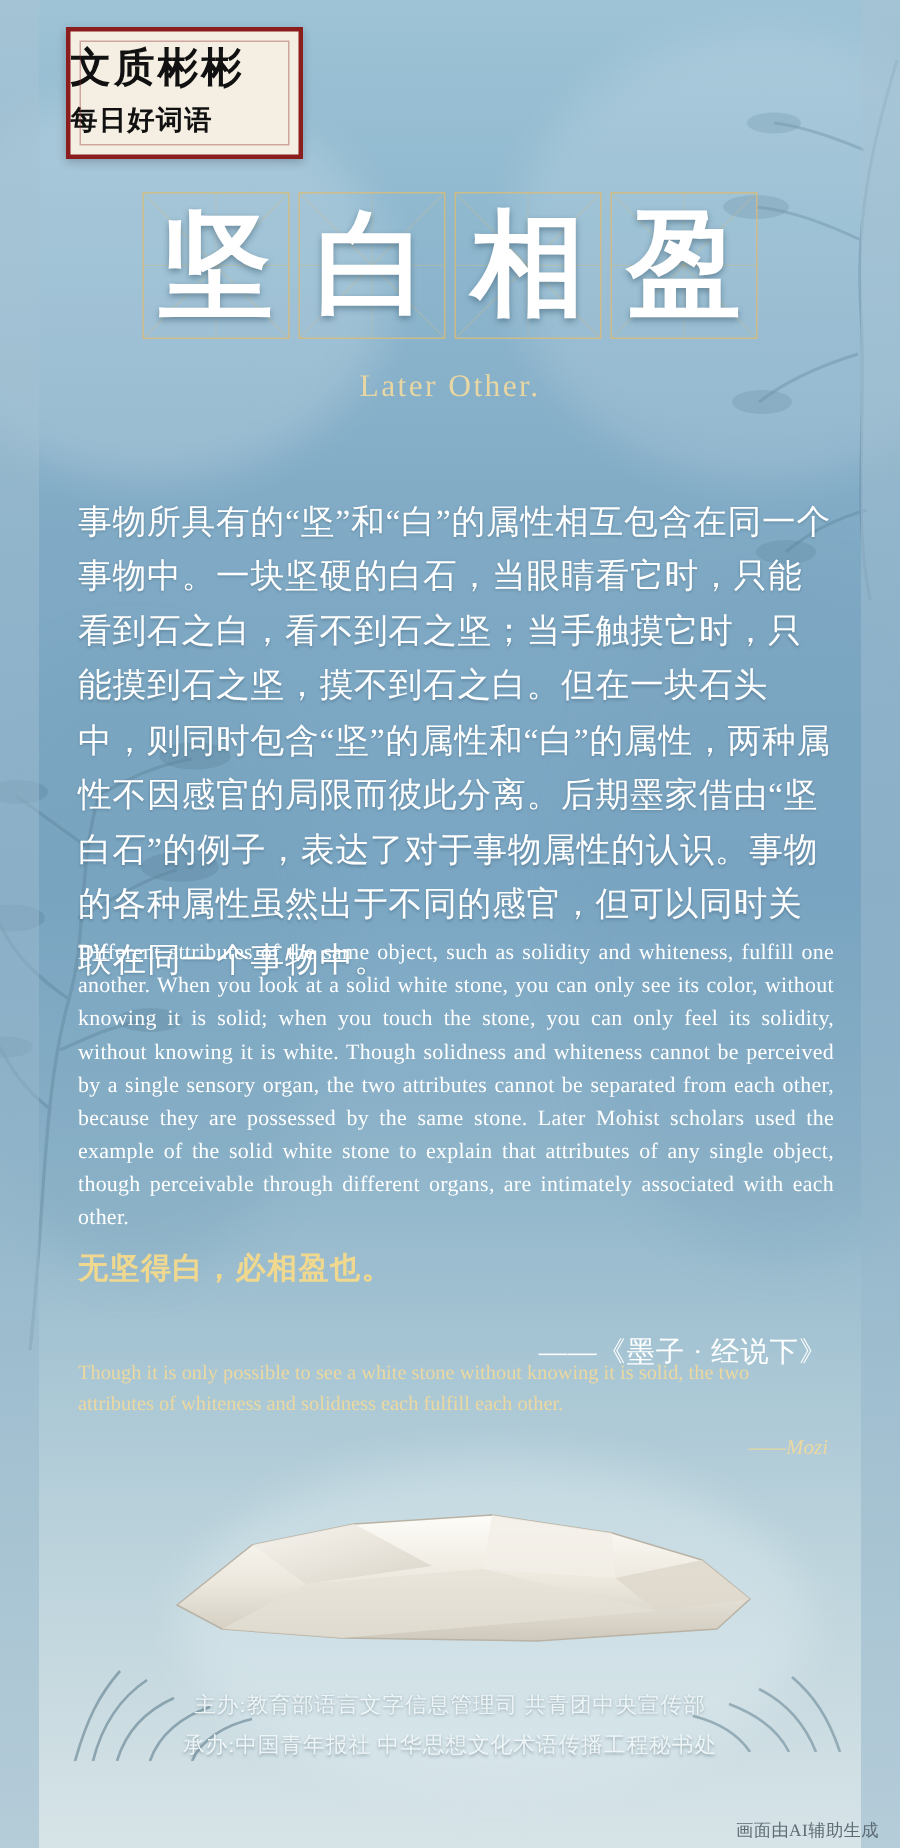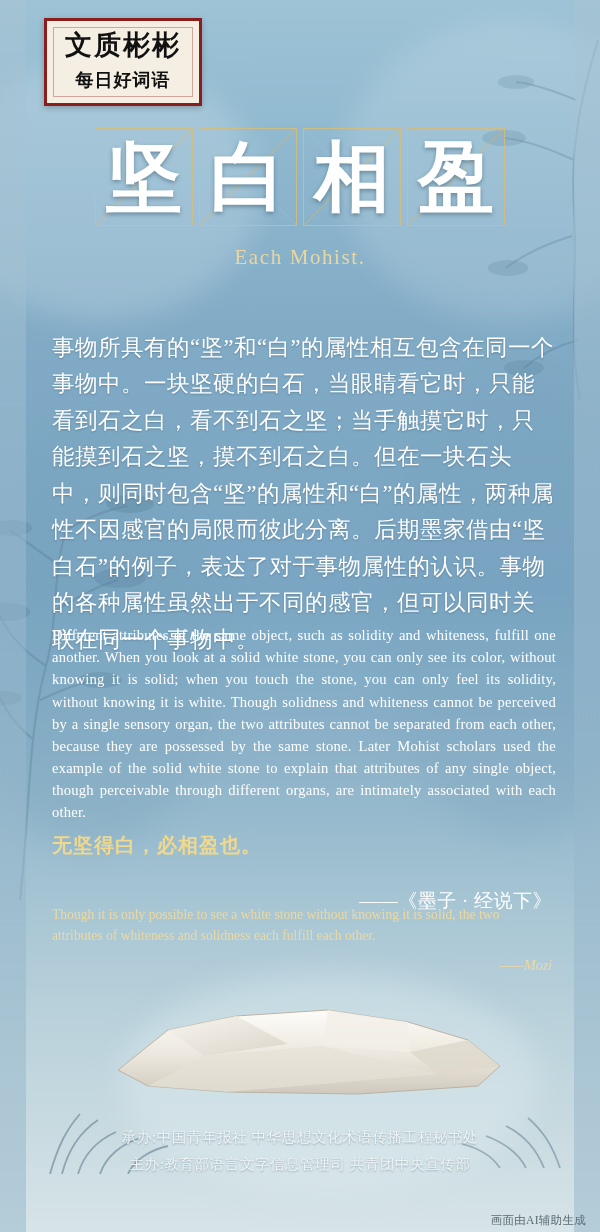--- a/index.html
+++ b/index.html
@@ -52,21 +52,20 @@
     position: absolute;
     left: 44px;
     top: 18px;
     width: 152px;
     height: 82px;
     background: #f5efe3;
     border: 3px solid #8c1d1d;
     box-shadow: 0 2px 6px rgba(0,0,0,.22);
     display: flex;
     flex-direction: column;
-    align-items: center;
     justify-content: center;
   }
   .badge .bk {
     position: absolute;
     left: 6px; right: 6px; top: 6px; bottom: 6px;
     border: 1px solid rgba(140,29,29,.35);
     pointer-events: none;
   }
   .badge-line1 {
     font-size: 27px;
@@ -300,21 +299,21 @@
           <span>白</span>
         </div>
       <div class="cell">
           <span>相</span>
         </div>
       <div class="cell">
           <span>盈</span>
         </div>
     </div>
     <div class="title-en">
-      <span class="l2">Each Mohist.</span>
+      <span class="l2">Later Other.</span>
     </div>
   </div>
 
   <div class="cn-body">事物所具有的“坚”和“白”的属性相互包含在同一个事物中。一块坚硬的白石，当眼睛看它时，只能看到石之白，看不到石之坚；当手触摸它时，只能摸到石之坚，摸不到石之白。但在一块石头中，则同时包含“坚”的属性和“白”的属性，两种属性不因感官的局限而彼此分离。后期墨家借由“坚白石”的例子，表达了对于事物属性的认识。事物的各种属性虽然出于不同的感官，但可以同时关联在同一个事物中。</div>
 
   <div class="en-body">Different attributes of the same object, such as solidity and whiteness, fulfill one another. When you look at a solid white stone, you can only see its color, without knowing it is solid; when you touch the stone, you can only feel its solidity, without knowing it is white. Though solidness and whiteness cannot be perceived by a single sensory organ, the two attributes cannot be separated from each other, because they are possessed by the same stone. Later Mohist scholars used the example of the solid white stone to explain that attributes of any single object, though perceivable through different organs, are intimately associated with each other.</div>
 
   <div class="quote-cn">无坚得白，必相盈也。</div>
   <div class="quote-source">——《墨子 · 经说下》</div>
   <div class="quote-en">Though it is only possible to see a white stone without knowing it is solid, the two attributes of whiteness and solidness each fulfill each other.</div>
@@ -352,18 +351,18 @@
   <svg class="ink-tree" style="right:30px;bottom:64px;opacity:.4;" width="140" height="80" viewBox="0 0 140 80">
     <g stroke="#3f6274" stroke-width="1.8" fill="none">
       <path d="M130 80 C122 56 112 42 98 30"></path>
       <path d="M114 80 C106 60 92 46 76 38"></path>
       <path d="M96 80 C88 64 72 54 56 48"></path>
       <path d="M70 80 C62 68 48 60 32 56"></path>
     </g>
   </svg>
 
   <div class="footer">
+    <div>主办:教育部语言文字信息管理司  共青团中央宣传部</div>
     <div>承办:中国青年报社  中华思想文化术语传播工程秘书处</div>
-    <div>主办:教育部语言文字信息管理司  共青团中央宣传部</div>
   </div>
 
   <div class="ai-note">画面由AI辅助生成</div>
 </div>
 
 </body></html>

